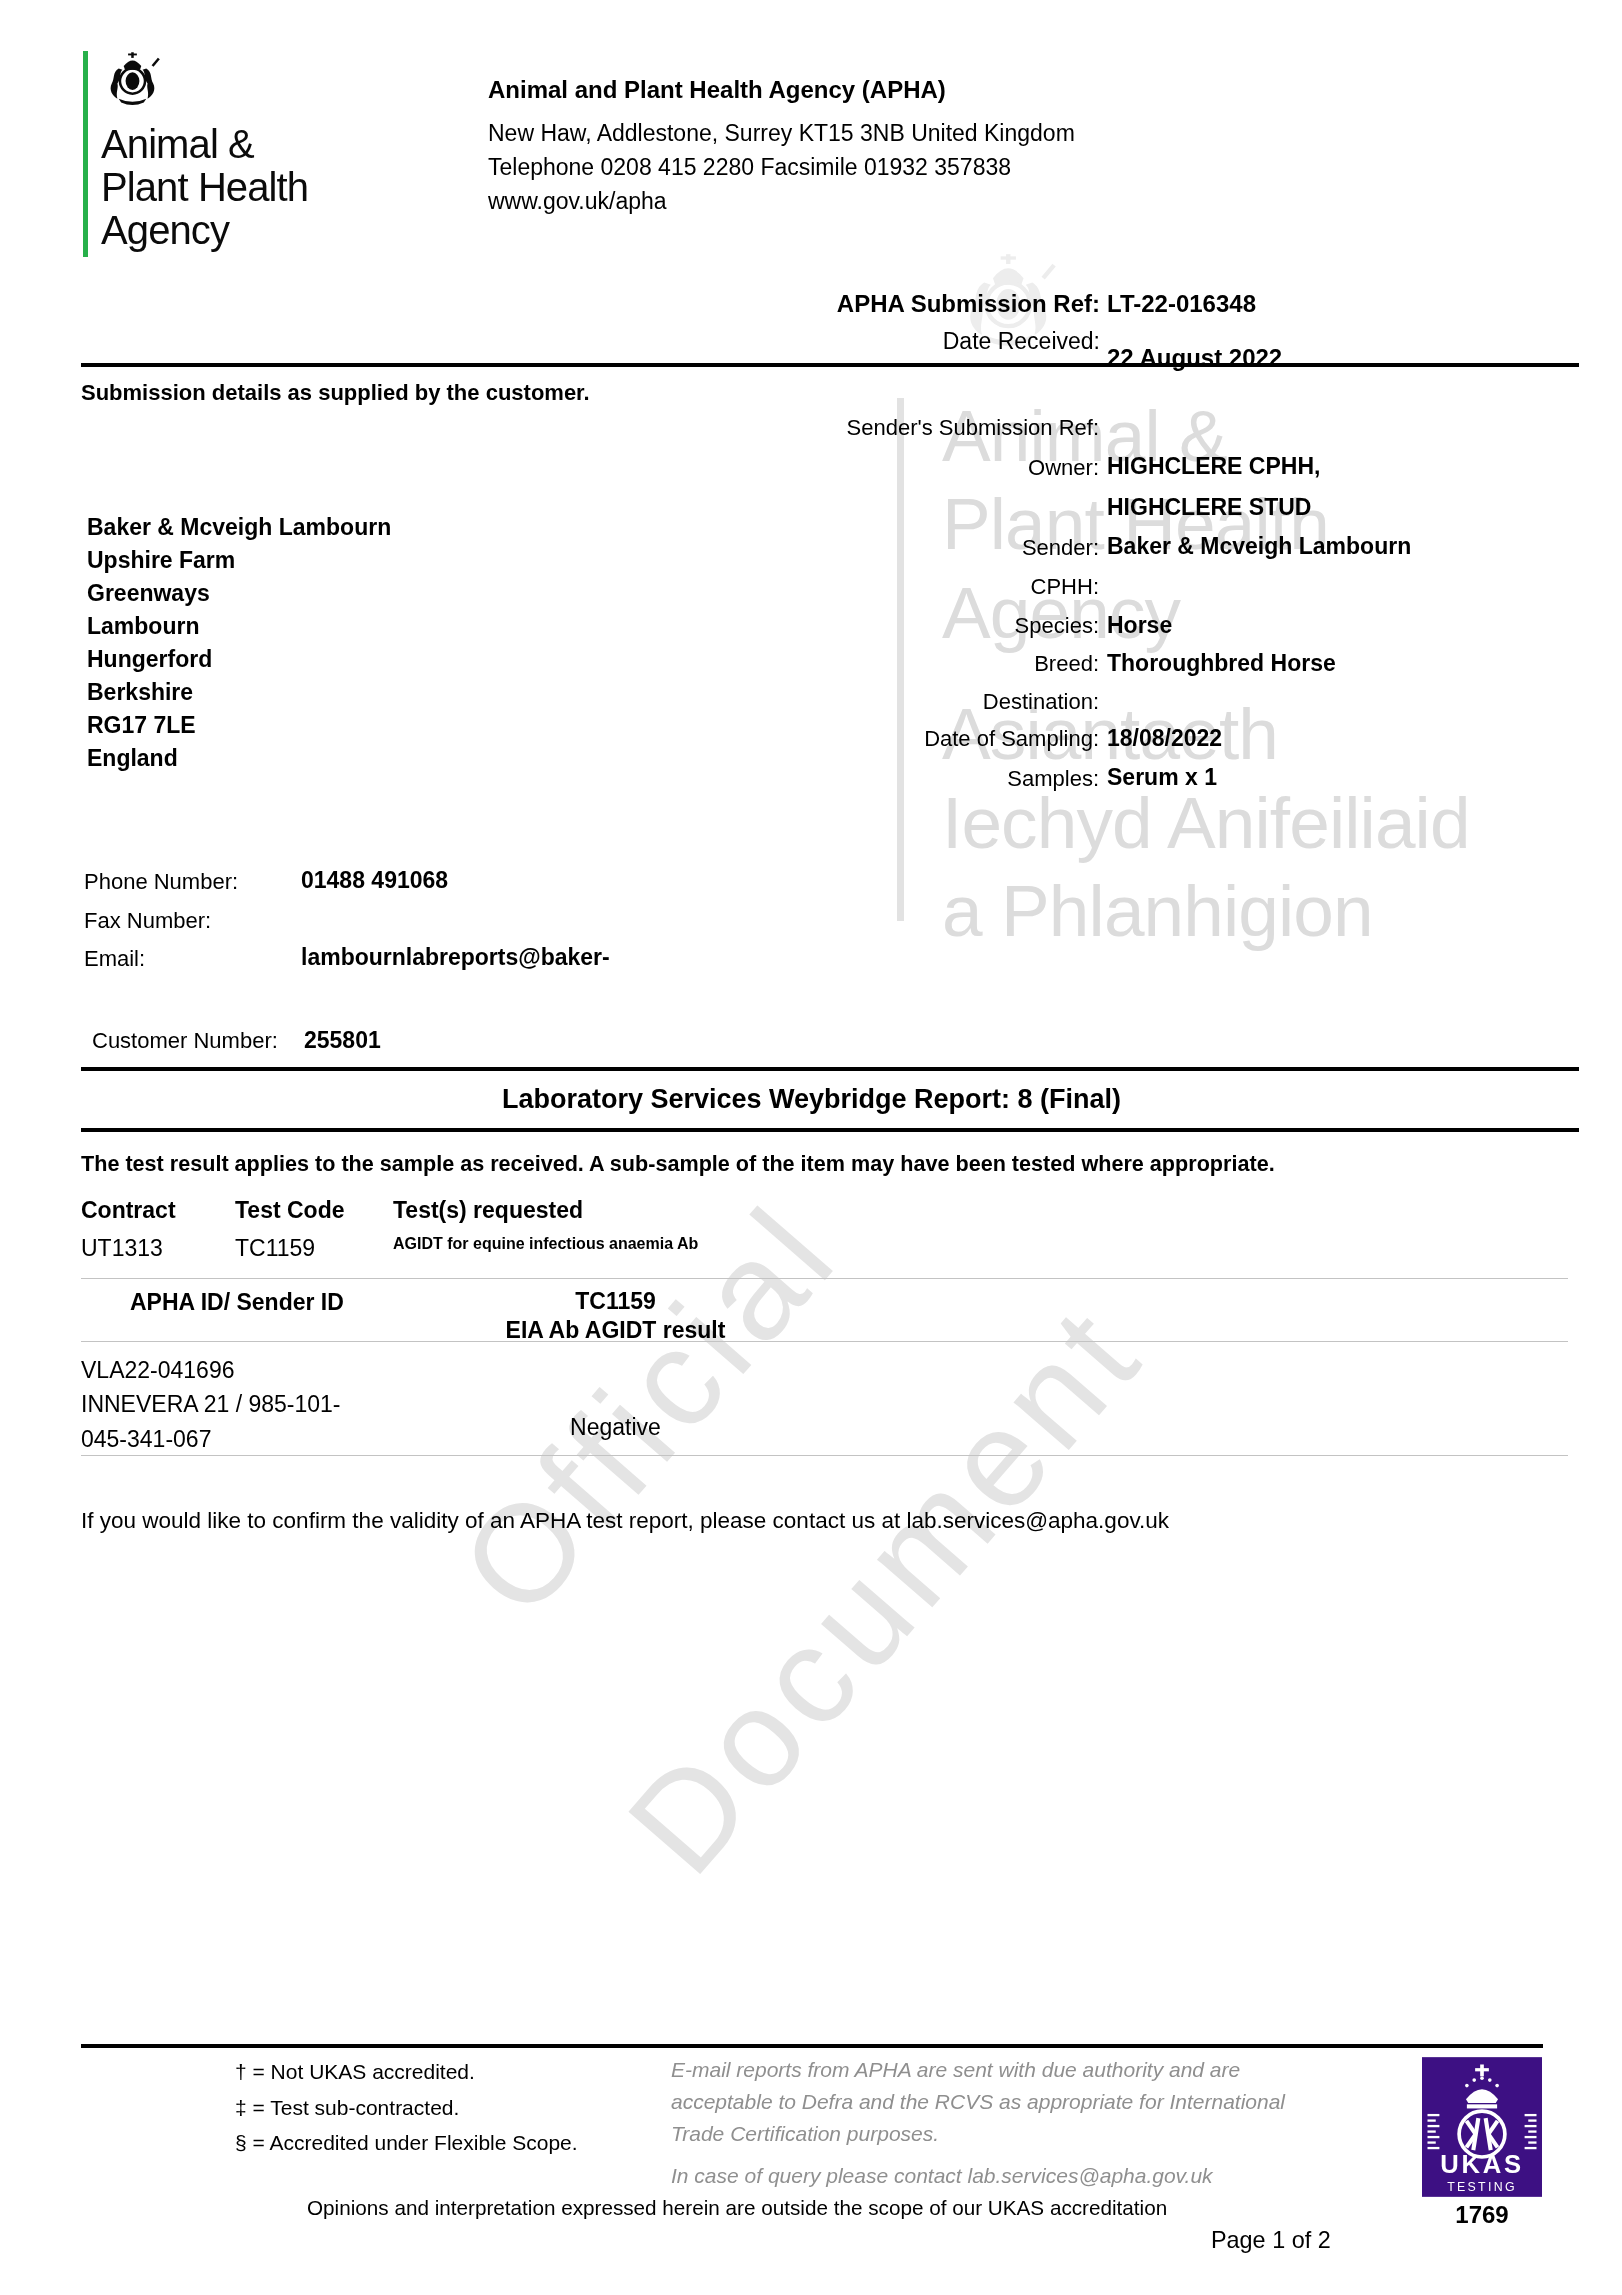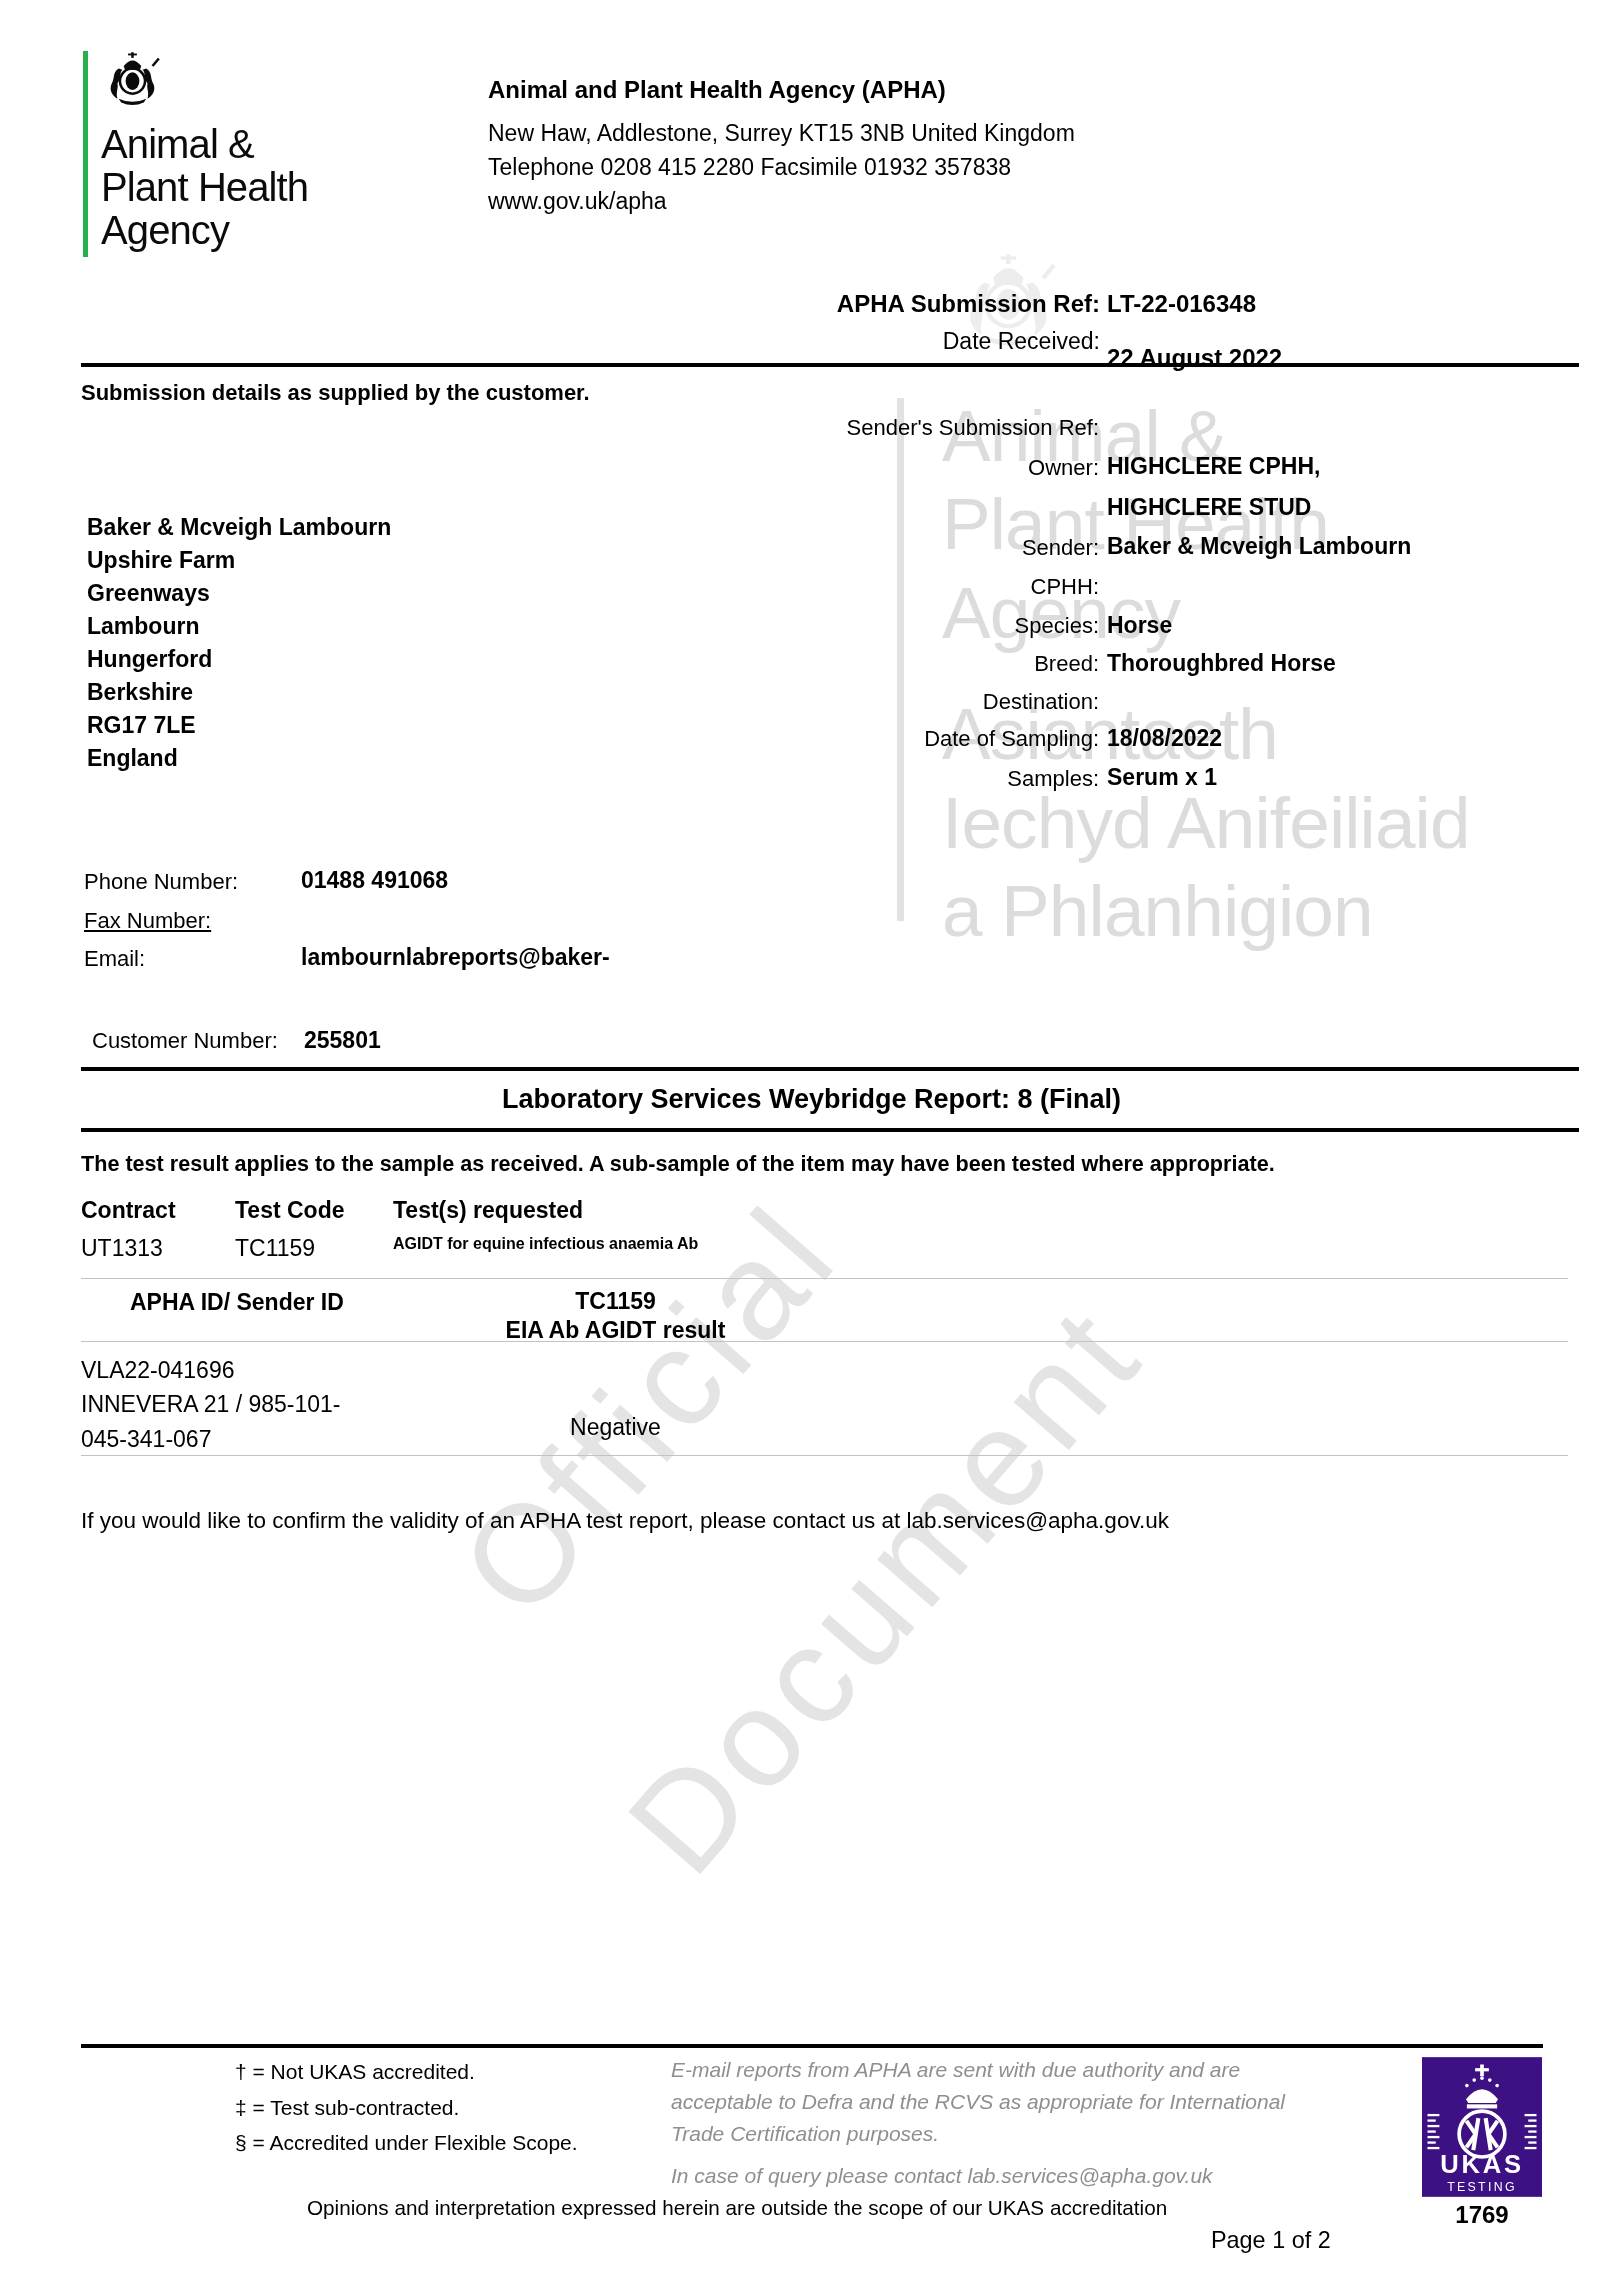--- a/index.html
+++ b/index.html
@@ -121,21 +121,21 @@
   <div class="abs fieldvalue nowrap" style="left:1107px;top:687px;"></div>
 
   <div class="abs right fieldlabel nowrap" style="left:725px;top:726px;width:374px;">Date of Sampling:</div>
   <div class="abs fieldvalue nowrap" style="left:1107px;top:725px;">18/08/2022</div>
 
   <div class="abs right fieldlabel nowrap" style="left:725px;top:766px;width:374px;">Samples:</div>
   <div class="abs fieldvalue nowrap" style="left:1107px;top:764px;">Serum x 1</div>
 
   <div class="abs fieldlabel nowrap" style="left:84px;top:869px;">Phone Number:</div>
   <div class="abs fieldvalue nowrap" style="left:301px;top:867px;">01488 491068</div>
-  <div class="abs fieldlabel nowrap" style="left:84px;top:908px;text-decoration:underline;">Fax Number:</div>
+  <div class="abs fieldlabel nowrap" style="left:84px;top:908px;">Fax Number:</div>
   <div class="abs fieldvalue nowrap" style="left:301px;top:906px;"></div>
   <div class="abs fieldlabel nowrap" style="left:84px;top:946px;">Email:</div>
   <div class="abs fieldvalue nowrap" style="left:301px;top:944px;">lambournlabreports@baker-</div>
   <div class="abs fieldlabel nowrap" style="left:92px;top:1028px;">Customer Number:</div>
   <div class="abs fieldvalue nowrap" style="left:304px;top:1027px;">255801</div>
 
   <div class="abs rule" style="left:81px;top:1067px;width:1498px;height:4.1px;"></div>
   <div class="abs b center nowrap" style="left:0;top:1084px;width:1623px;font-size:27px;">Laboratory Services Weybridge Report: 8 (Final)</div>
   <div class="abs rule" style="left:81px;top:1128px;width:1498px;height:4.1px;"></div>
 

